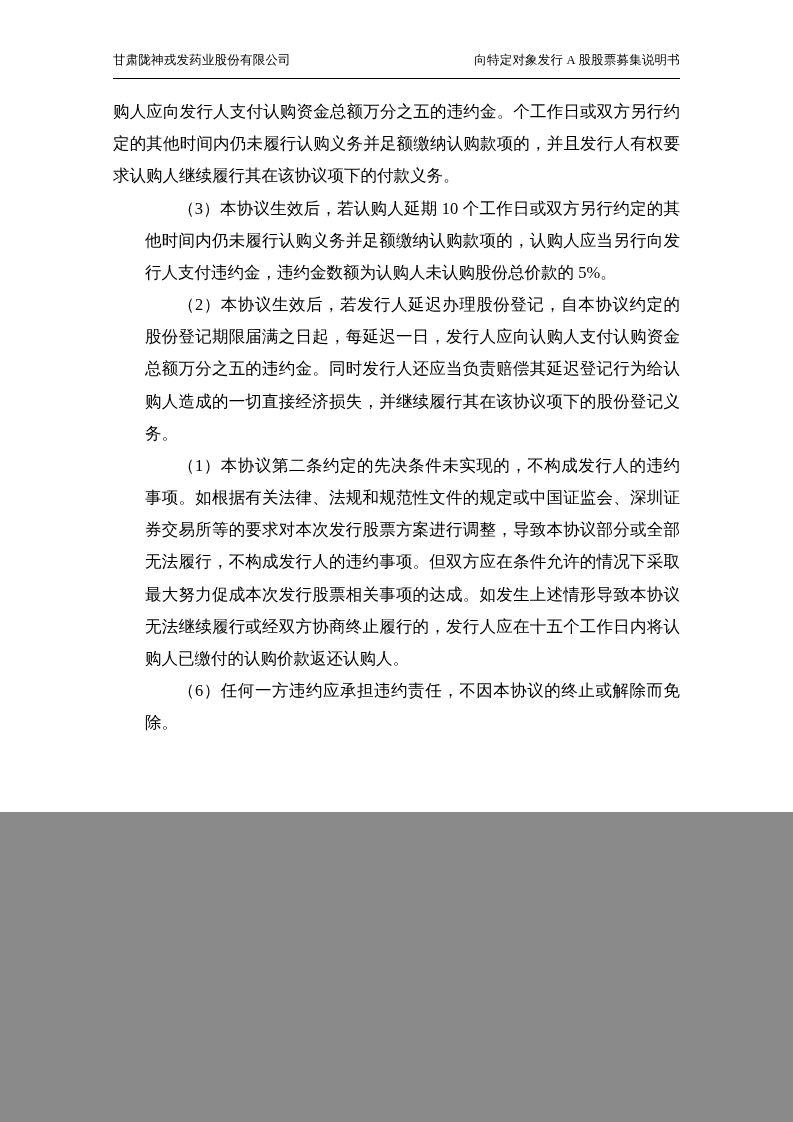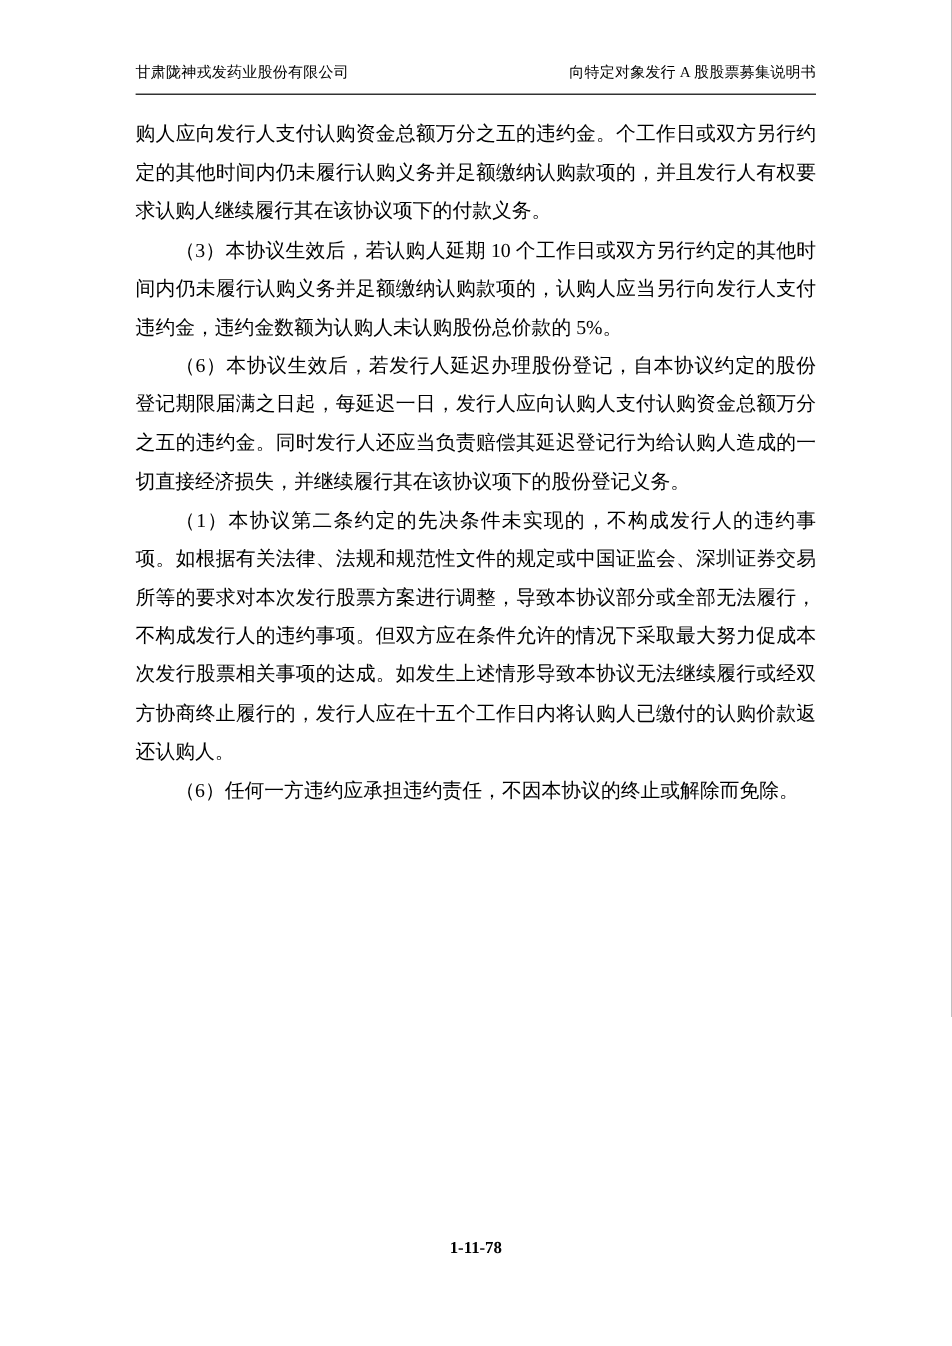--- a/index.html
+++ b/index.html
@@ -3,21 +3,21 @@
 <meta charset="utf-8">
 <style>
   html, body {
     margin: 0;
     padding: 0;
     background: #8a8a8a;
   }
   .page {
     position: relative;
     width: 793px;
-    height: 1122px;
+    height: 812px;
     margin: 0 auto;
     background: #ffffff;
     box-sizing: border-box;
     font-family: "Liberation Serif", "DejaVu Serif", serif;
     color: #000000;
     overflow: hidden;
   }
   .header {
     position: absolute;
     top: 52px;
@@ -53,20 +53,21 @@
     line-height: 1.95;
     text-align: justify;
     text-justify: inter-ideograph;
   }
   .body p {
     margin: 0 0 0.0px 0;
     text-indent: 0;
   }
   .body p.indent {
     text-indent: 2em;
+    margin-left: 32px;
   }
   .footer {
     position: absolute;
     top: 1033px;
     left: 0;
     width: 793px;
     text-align: center;
     font-size: 14px;
     font-weight: bold;
     font-family: "Liberation Serif", "DejaVu Serif", serif;
@@ -79,21 +80,21 @@
 
   <div class="header">
     <span class="header-left">甘肃陇神戎发药业股份有限公司</span>
     <span class="header-right">向特定对象发行 A 股股票募集说明书</span>
   </div>
   <div class="header-rule"></div>
 
   <div class="body">
     <p>购人应向发行人支付认购资金总额万分之五的违约金。个工作日或双方另行约定的其他时间内仍未履行认购义务并足额缴纳认购款项的，并且发行人有权要求认购人继续履行其在该协议项下的付款义务。</p>
     <p class="indent">（3）本协议生效后，若认购人延期 10 个工作日或双方另行约定的其他时间内仍未履行认购义务并足额缴纳认购款项的，认购人应当另行向发行人支付违约金，违约金数额为认购人未认购股份总价款的 5%。</p>
-    <p class="indent">（6）本协议生效后，若发行人延迟办理股份登记，自本协议约定的股份登记期限届满之日起，每延迟一日，发行人应向认购人支付认购资金总额万分之五的违约金。同时发行人还应当负责赔偿其延迟登记行为给认购人造成的一切直接经济损失，并继续履行其在该协议项下的股份登记义务。</p>
+    <p class="indent">（2）本协议生效后，若发行人延迟办理股份登记，自本协议约定的股份登记期限届满之日起，每延迟一日，发行人应向认购人支付认购资金总额万分之五的违约金。同时发行人还应当负责赔偿其延迟登记行为给认购人造成的一切直接经济损失，并继续履行其在该协议项下的股份登记义务。</p>
     <p class="indent">（1）本协议第二条约定的先决条件未实现的，不构成发行人的违约事项。如根据有关法律、法规和规范性文件的规定或中国证监会、深圳证券交易所等的要求对本次发行股票方案进行调整，导致本协议部分或全部无法履行，不构成发行人的违约事项。但双方应在条件允许的情况下采取最大努力促成本次发行股票相关事项的达成。如发生上述情形导致本协议无法继续履行或经双方协商终止履行的，发行人应在十五个工作日内将认购人已缴付的认购价款返还认购人。</p>
     <p class="indent">（6）任何一方违约应承担违约责任，不因本协议的终止或解除而免除。</p>
   </div>
 
   <div class="footer">
     <span>1-11-78</span>
   </div>
 
 </div>
 

